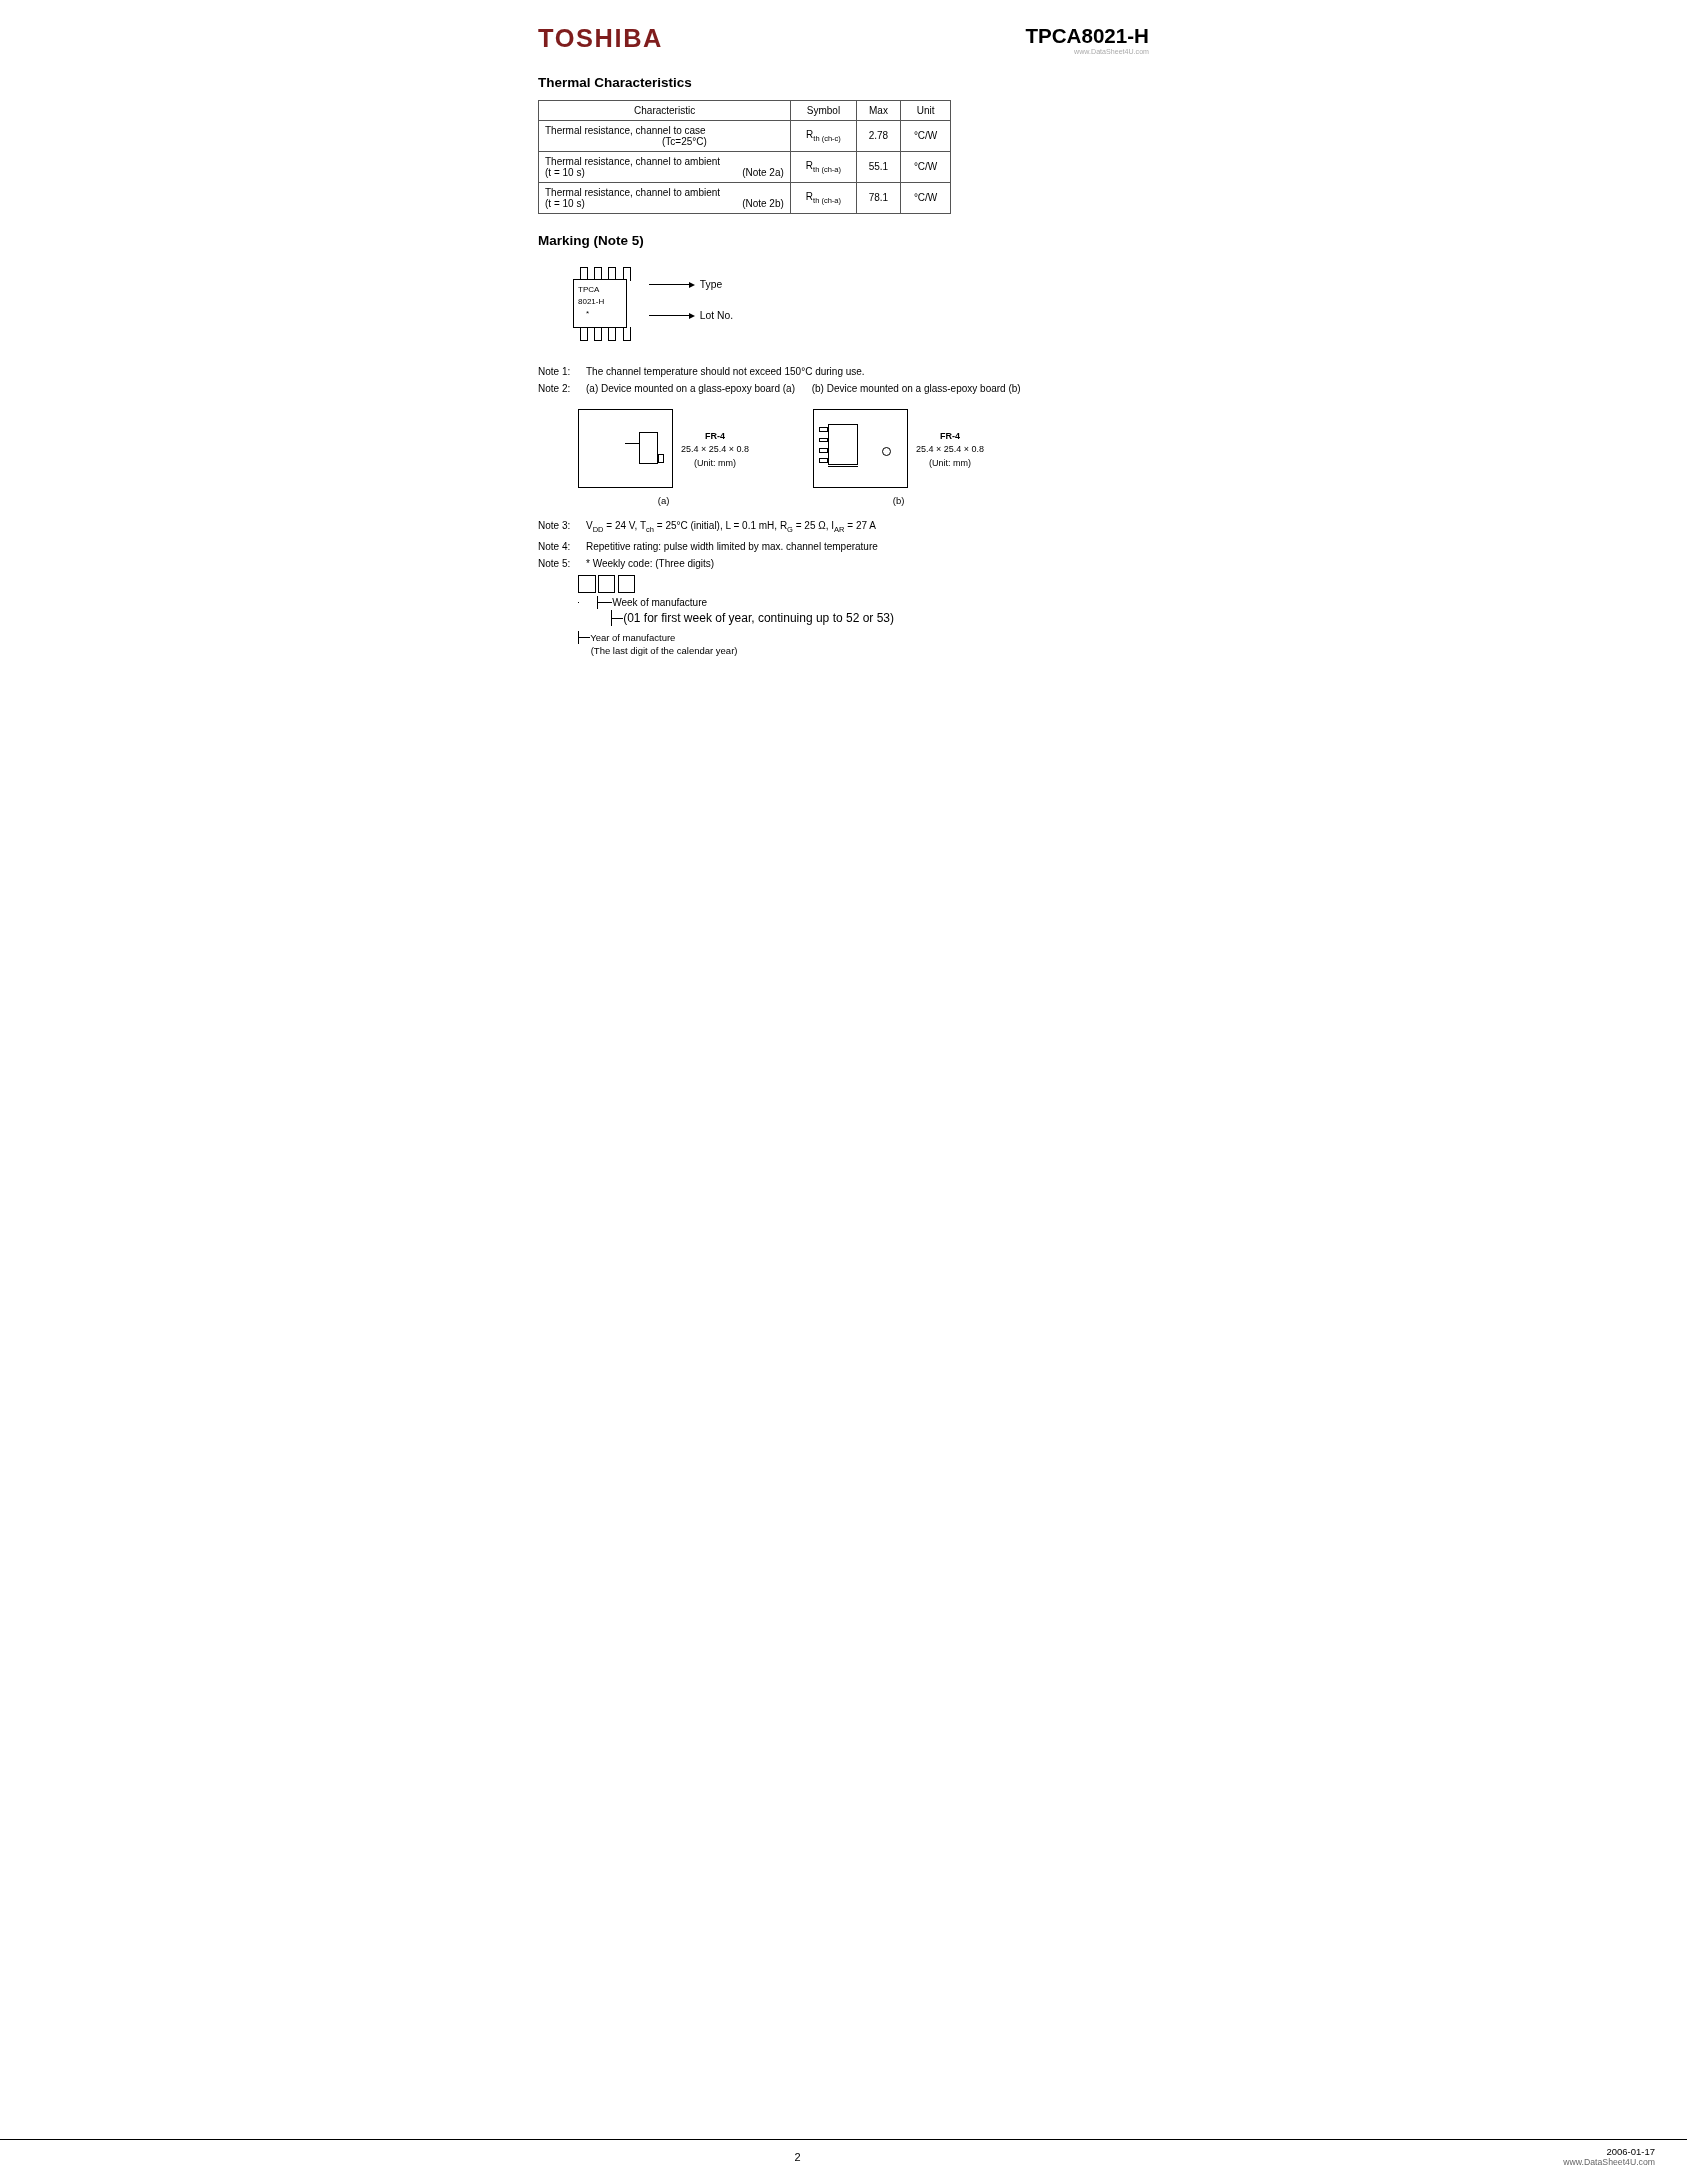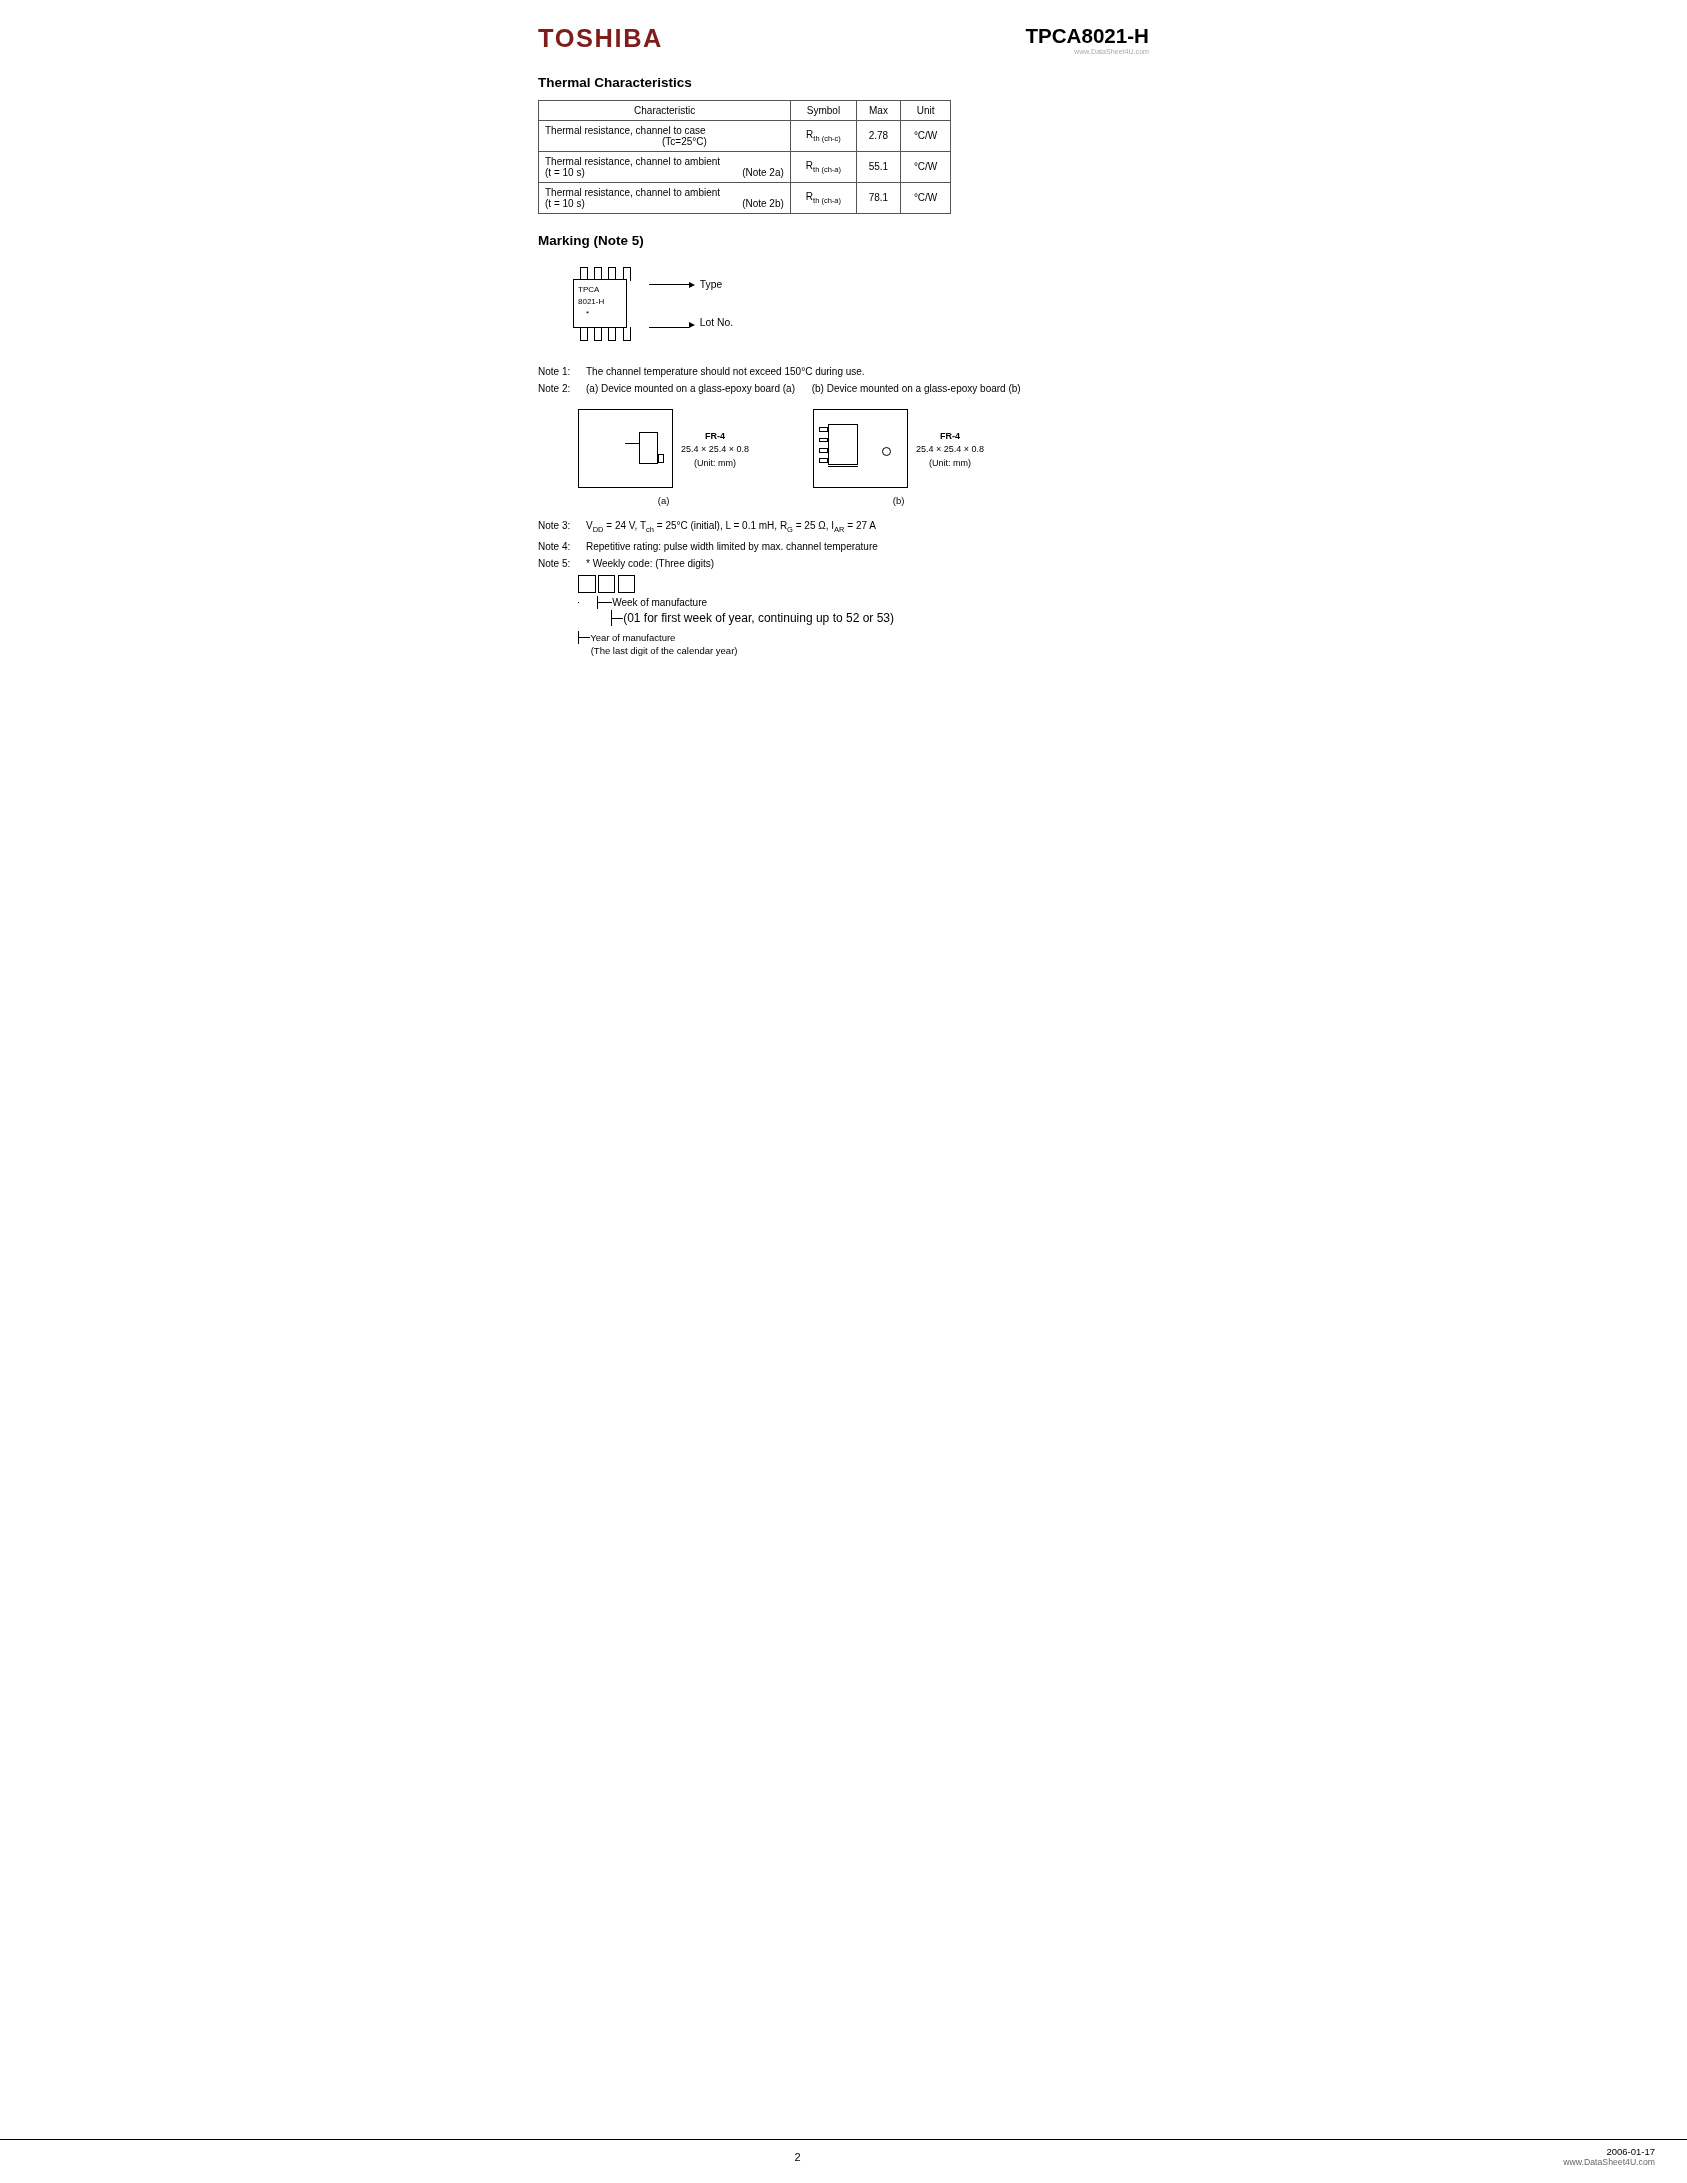--- a/index.html
+++ b/index.html
@@ -269,27 +269,27 @@
       <div style="position:absolute;left:17.5px;top:62px;display:flex;gap:6.4px;">
         <div style="width:8px;height:14.3px;border:1.2px solid #000;border-top:none;background:#fff;"></div>
         <div style="width:8px;height:14.3px;border:1.2px solid #000;border-top:none;background:#fff;"></div>
         <div style="width:8px;height:14.3px;border:1.2px solid #000;border-top:none;background:#fff;"></div>
         <div style="width:8px;height:14.3px;border:1.2px solid #000;border-top:none;background:#fff;"></div>
       </div>
     </div>
 
     <div style="margin-left:16px;margin-top:22px;">
 
-      <div style="display:flex;align-items:center;margin-bottom:27px;">
+      <div style="display:flex;align-items:center;margin-bottom:20px;">
         <div style="width:40px;height:1.2px;background:#000;"></div>
         <div style="width:0;height:0;border-top:3.2px solid transparent;border-bottom:3.2px solid transparent;border-right:6.4px solid #000;transform:rotate(180deg);margin-right:4.8px;"></div>
         <span>Type</span>
       </div>
 
-      <div style="display:flex;align-items:flex-end;">
+      <div style="display:flex;align-items:center;">
         <div style="width:40px;height:1.2px;background:#000;"></div>
         <div style="width:0;height:0;border-top:3.2px solid transparent;border-bottom:3.2px solid transparent;border-right:6.4px solid #000;transform:rotate(180deg);margin-right:4.8px;"></div>
         <span>Lot No.</span>
       </div>
     </div>
   </div>
 </div>
 
 <div class="notes-section">
 

